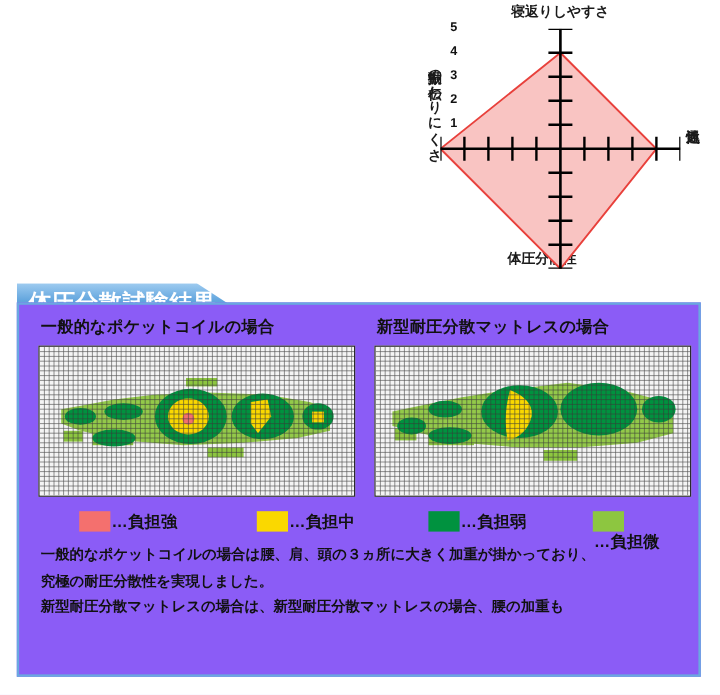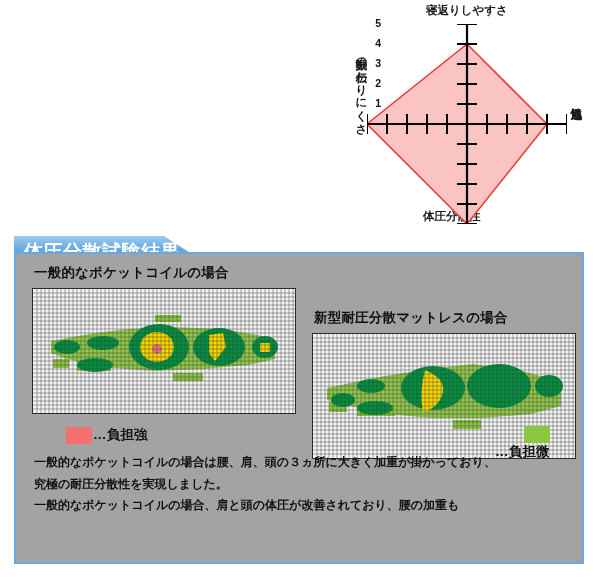--- a/index.html
+++ b/index.html
@@ -71,21 +71,21 @@
     text-align: right;
     width: 12px;
   }
 
   
   #result-panel {
     position: absolute;
     left: 14px; top: 252px;
     width: 570px; height: 312px;
     border: 2px solid #6aa8e0;
-    background: #a3a3a3;
+    background: #8b5cf6;
     box-sizing: border-box;
   }
 
   #panel-tab {
     position: absolute;
     left: 14px; top: 236px;
     width: 190px; height: 26px;
     overflow: hidden;
   }
   #panel-tab .tab-shape {
@@ -107,21 +107,21 @@
     position: absolute;
     left: 0; top: 0;
     width: 566px; height: 175px;
   }
   .map-col {
     position: absolute;
     top: 10px;
     width: 268px;
   }
   #map-col-left  { left: 16px; }
-  #map-col-right { left: 296px; margin-top: 45px; }
+  #map-col-right { left: 296px; }
 
   .map-title {
     font-size: 13.5px;
     font-weight: 600;
     color: #111;
     margin: 0 0 6px 2px;
     letter-spacing: .2px;
     white-space: nowrap;
   }
   .map-frame {
@@ -136,21 +136,21 @@
   
   #legend-row {
     position: absolute;
     left: 18px; top: 172px;
     width: 545px; height: 22px;
   }
   .legend-item {
     position: absolute;
     top: 0;
     display: flex;
-    align-items: flex-end;
+    align-items: flex-start;
     height: 18px;
     white-space: nowrap;
     padding-left: 20px;
   }
   .legend-swatch {
     width: 26px; height: 17px;
     display: inline-block;
     flex: 0 0 auto;
   }
   .legend-text {
@@ -313,24 +313,32 @@
         </svg>
       </div>
     </div>
   </div>
 
   <div id="legend-row">
     <div class="legend-item" id="legend-0">
       <span class="legend-swatch" style="background:#F4706E"></span>
       <span class="legend-text">…負担強</span>
     </div>
+    <div class="legend-item" id="legend-1">
+      <span class="legend-swatch" style="background:#FAD800"></span>
+      <span class="legend-text">…負担中</span>
+    </div>
+    <div class="legend-item" id="legend-2">
+      <span class="legend-swatch" style="background:#00923F"></span>
+      <span class="legend-text">…負担弱</span>
+    </div>
     <div class="legend-item" id="legend-3">
       <span class="legend-swatch" style="background:#8DC640"></span>
       <span class="legend-text">…負担微</span>
     </div>
   </div>
 
   <div id="panel-caption">
     <div>一般的なポケットコイルの場合は腰、肩、頭の３ヵ所に大きく加重が掛かっており、</div>
     <div>究極の耐圧分散性を実現しました。</div>
-    <div>一般的なポケットコイルの場合、肩と頭の体圧が改善されており、腰の加重も</div>
+    <div>新型耐圧分散マットレスの場合は、新型耐圧分散マットレスの場合、腰の加重も</div>
   </div>
 </div>
 
 </body></html>

